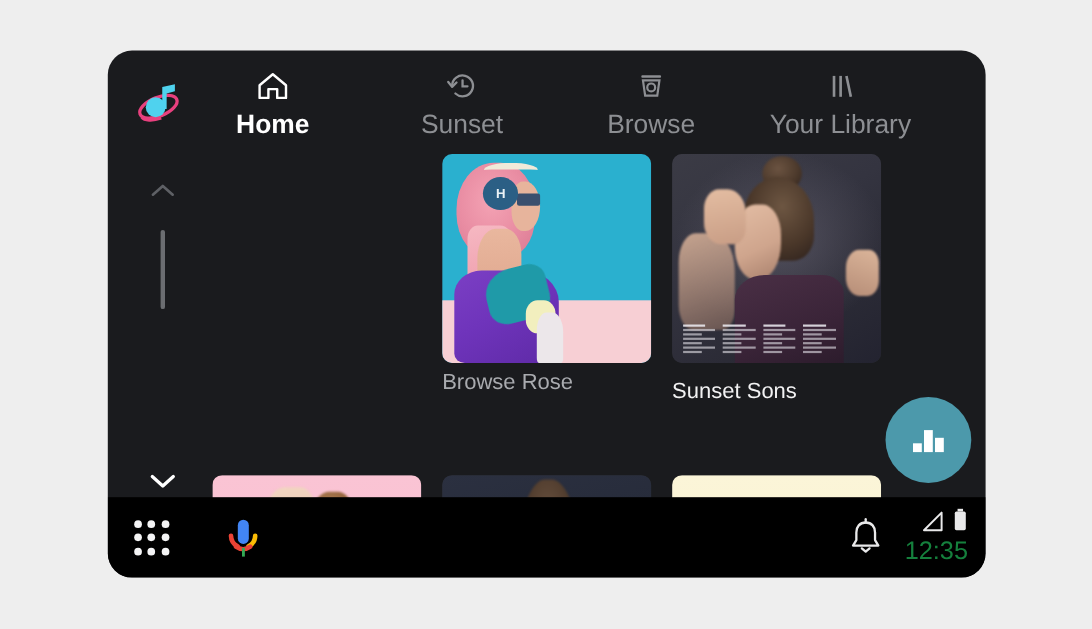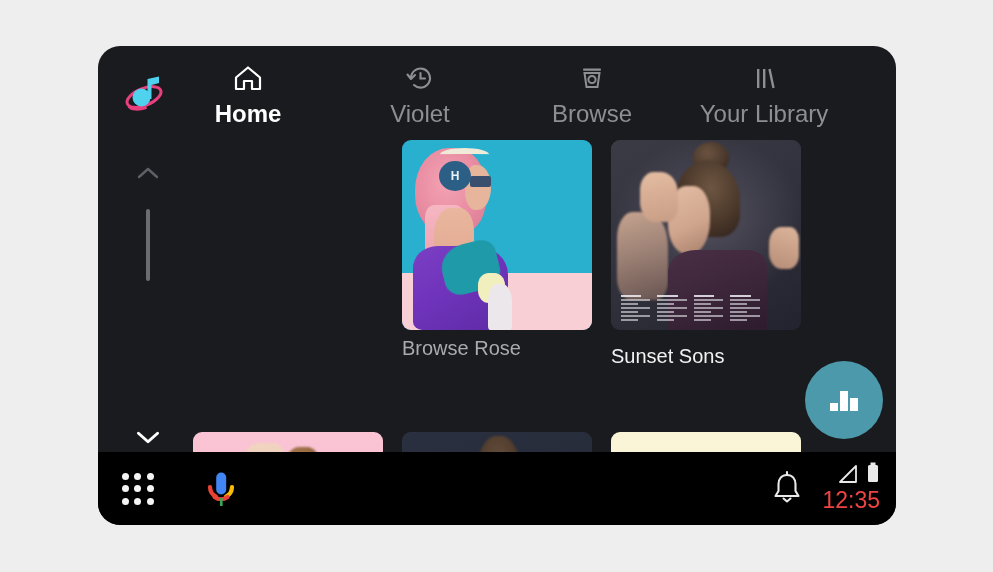--- a/index.html
+++ b/index.html
@@ -447,21 +447,21 @@
     text-align: right;
   }
   .statusicons {
     display: flex;
     justify-content: flex-end;
     align-items: flex-end;
     gap: 7px;
     height: 22px;
   }
   .clock {
-    color: #ef4444;
+    color: #15803d;
     font-size: 23px;
     line-height: 26px;
     margin-top: 3px;
     text-align: right;
     font-family: "Liberation Sans", sans-serif;
   }
 </style>
 </head>
 <body>
 
@@ -490,21 +490,21 @@
       </div>
 
       <div class="navitem" id="nav-recents">
         <div class="navicon">
           <svg viewBox="0 0 30 30" width="30" height="30">
             <path d="M6 15 a9.5 9.5 0 1 1 3 7" fill="none" stroke="#8d8f93" stroke-width="2.1" stroke-linecap="round"></path>
             <path d="M2.5 11.5 L6 16 L10 12" fill="none" stroke="#8d8f93" stroke-width="2.1" stroke-linecap="round" stroke-linejoin="round"></path>
             <path d="M15.5 10 L15.5 15.5 L20 15.5" fill="none" stroke="#8d8f93" stroke-width="2.1" stroke-linecap="round"></path>
           </svg>
         </div>
-        <div class="navlabel">Violet</div>
+        <div class="navlabel">Sunset</div>
       </div>
 
       <div class="navitem" id="nav-browse">
         <div class="navicon">
           <svg viewBox="0 0 30 30" width="30" height="30">
             <rect x="6" y="5.5" width="18" height="2.2" rx="1" fill="#8d8f93"></rect>
             <path d="M7.5 10 L22.5 10 L20.5 24 L9.5 24 Z" fill="none" stroke="#8d8f93" stroke-width="2"></path>
             <circle cx="15" cy="16.5" r="3.6" fill="none" stroke="#8d8f93" stroke-width="2"></circle>
           </svg>
         </div>

